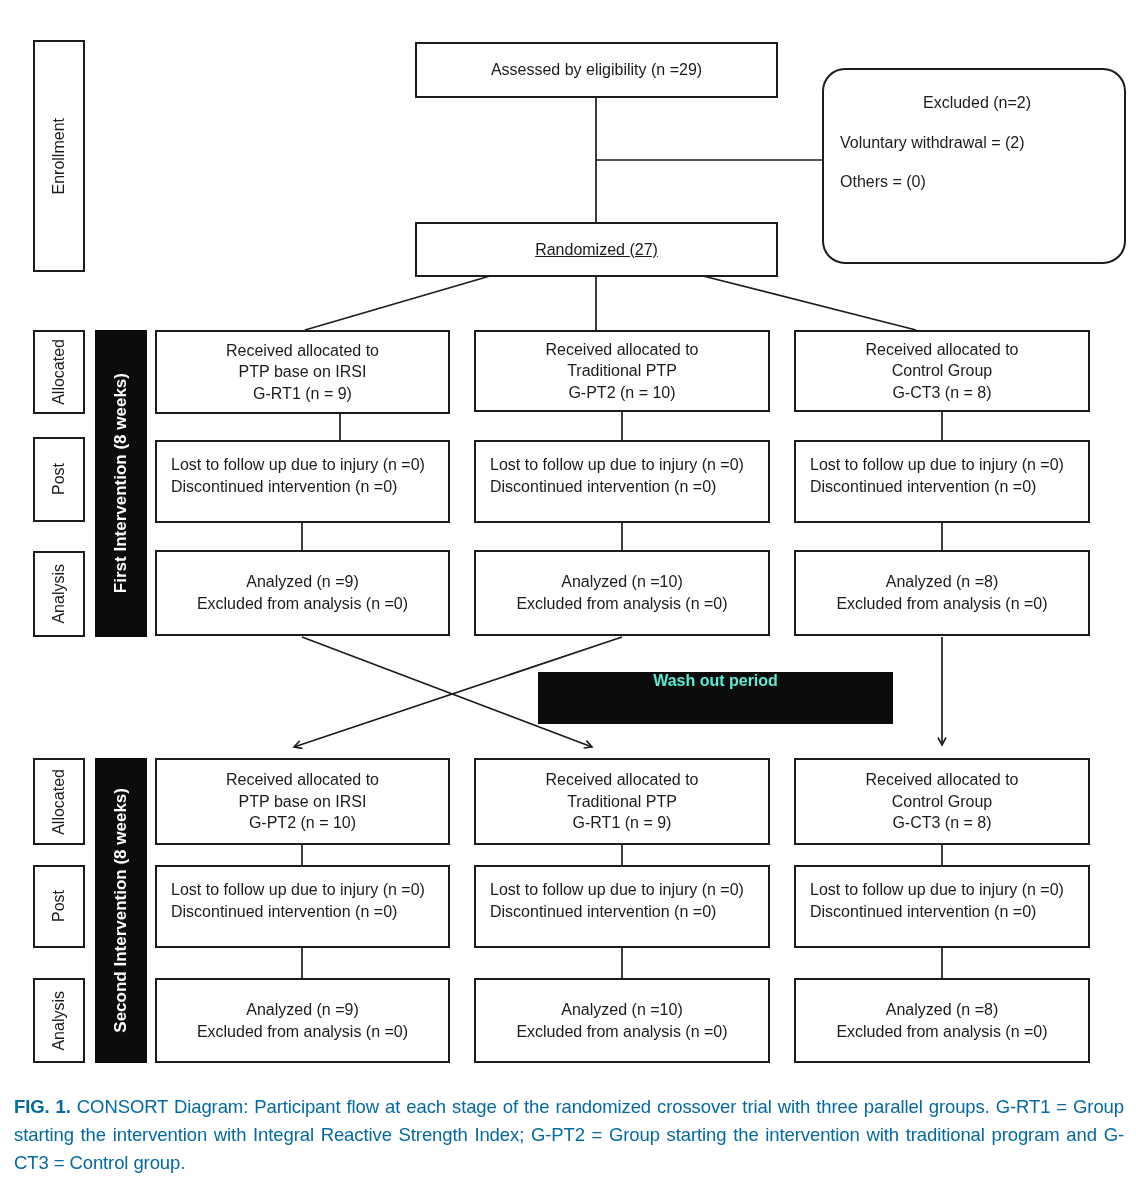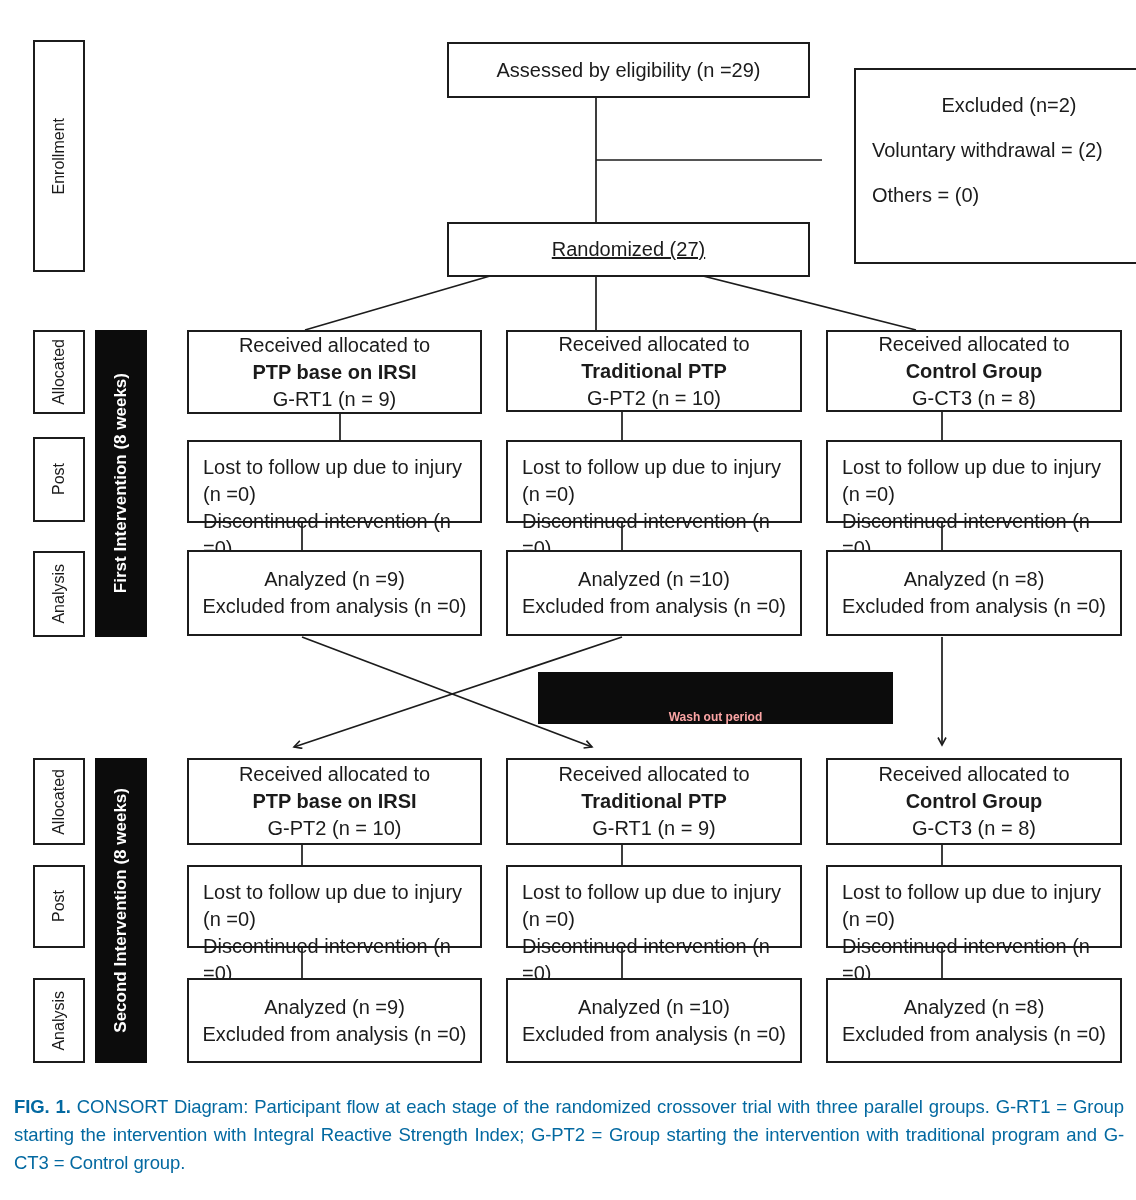--- a/index.html
+++ b/index.html
@@ -1,33 +1,33 @@
 <!DOCTYPE html>
 <html><head>
 <meta charset="utf-8">
 <style>
   html,body{margin:0;padding:0;background:#ffffff;}
   #fig{position:relative;width:1136px;height:1200px;background:#ffffff;
        font-family:"Liberation Sans","DejaVu Sans",sans-serif;color:#1b1b1b;overflow:hidden;}
   #wires{position:absolute;left:0;top:0;width:1136px;height:1200px;z-index:0;}
   .box{position:absolute;border:2px solid #1c1c1c;background:#fff;box-sizing:border-box;
        display:flex;flex-direction:column;align-items:center;justify-content:center;
-       text-align:center;font-size:20px;line-height:1.35;z-index:1;margin-left:32px;}
-  .box .bold{font-weight:bold;}
+       text-align:center;font-size:16px;line-height:1.35;z-index:1;}
+  .box .bold{font-weight:normal;}
   .leftbox{align-items:flex-start;justify-content:flex-start;text-align:left;
            padding:12px 8px 6px 14px;}
   .vlabel{position:absolute;border:2px solid #1c1c1c;background:#fff;box-sizing:border-box;
           display:flex;align-items:center;justify-content:center;z-index:1;}
   .vlabel span{writing-mode:vertical-rl;transform:rotate(180deg);font-size:16px;white-space:nowrap;}
   .vbar{position:absolute;background:#0c0c0c;box-sizing:border-box;display:flex;
         align-items:center;justify-content:center;z-index:1;}
   .vbar span{writing-mode:vertical-rl;transform:rotate(180deg);color:#fff;font-weight:bold;
              font-size:17px;white-space:nowrap;}
-  .blackbox{position:absolute;background:#0c0c0c;color:#fca5a5;display:flex;align-items:flex-end;
-            justify-content:center;font-weight:bold;font-size:12px;z-index:1;box-sizing:border-box;}
+  .blackbox{position:absolute;background:#0c0c0c;color:#5eead4;display:flex;align-items:flex-start;
+            justify-content:center;font-weight:bold;font-size:16px;z-index:1;box-sizing:border-box;}
   #caption{position:absolute;left:14px;top:1093px;width:1110px;font-size:18.5px;
            line-height:1.52;text-align:justify;color:#0369a1;letter-spacing:-0.1px;z-index:1;}
   #caption b{font-weight:bold;}
 </style>
 </head>
 <body>
 
 <div id="fig">
 
   <svg id="wires" viewBox="0 0 1136 1200" xmlns="http://www.w3.org/2000/svg">
@@ -67,21 +67,21 @@
   </svg>
 
   <div class="vlabel" style="left:33px;top:40px;width:52px;height:232px;">
     <span>Enrollment</span>
   </div>
 
   <div class="box" style="left:415px;top:42px;width:363px;height:56px;">
     <span>Assessed by eligibility (n =29)</span>
   </div>
 
-  <div class="box" style="left:822px;top:68px;width:304px;height:196px;align-items:stretch;justify-content:flex-start;padding:22px 10px 10px 16px;text-align:left;">
+  <div class="box" style="left:822px;top:68px;width:304px;height:196px;align-items:stretch;justify-content:flex-start;padding:22px 10px 10px 16px;text-align:left;border-radius:23px;">
     <span style="text-align:center;display:block;">Excluded (n=2)</span>
     <span style="margin-top:18px;">Voluntary withdrawal = (2)</span>
     <span style="margin-top:18px;">Others = (0)</span>
   </div>
 
   <div class="box" style="left:415px;top:222px;width:363px;height:55px;text-decoration:underline;">
     <span>Randomized (27)</span>
   </div>
 
   <div class="vlabel" style="left:33px;top:330px;width:52px;height:84px;">

